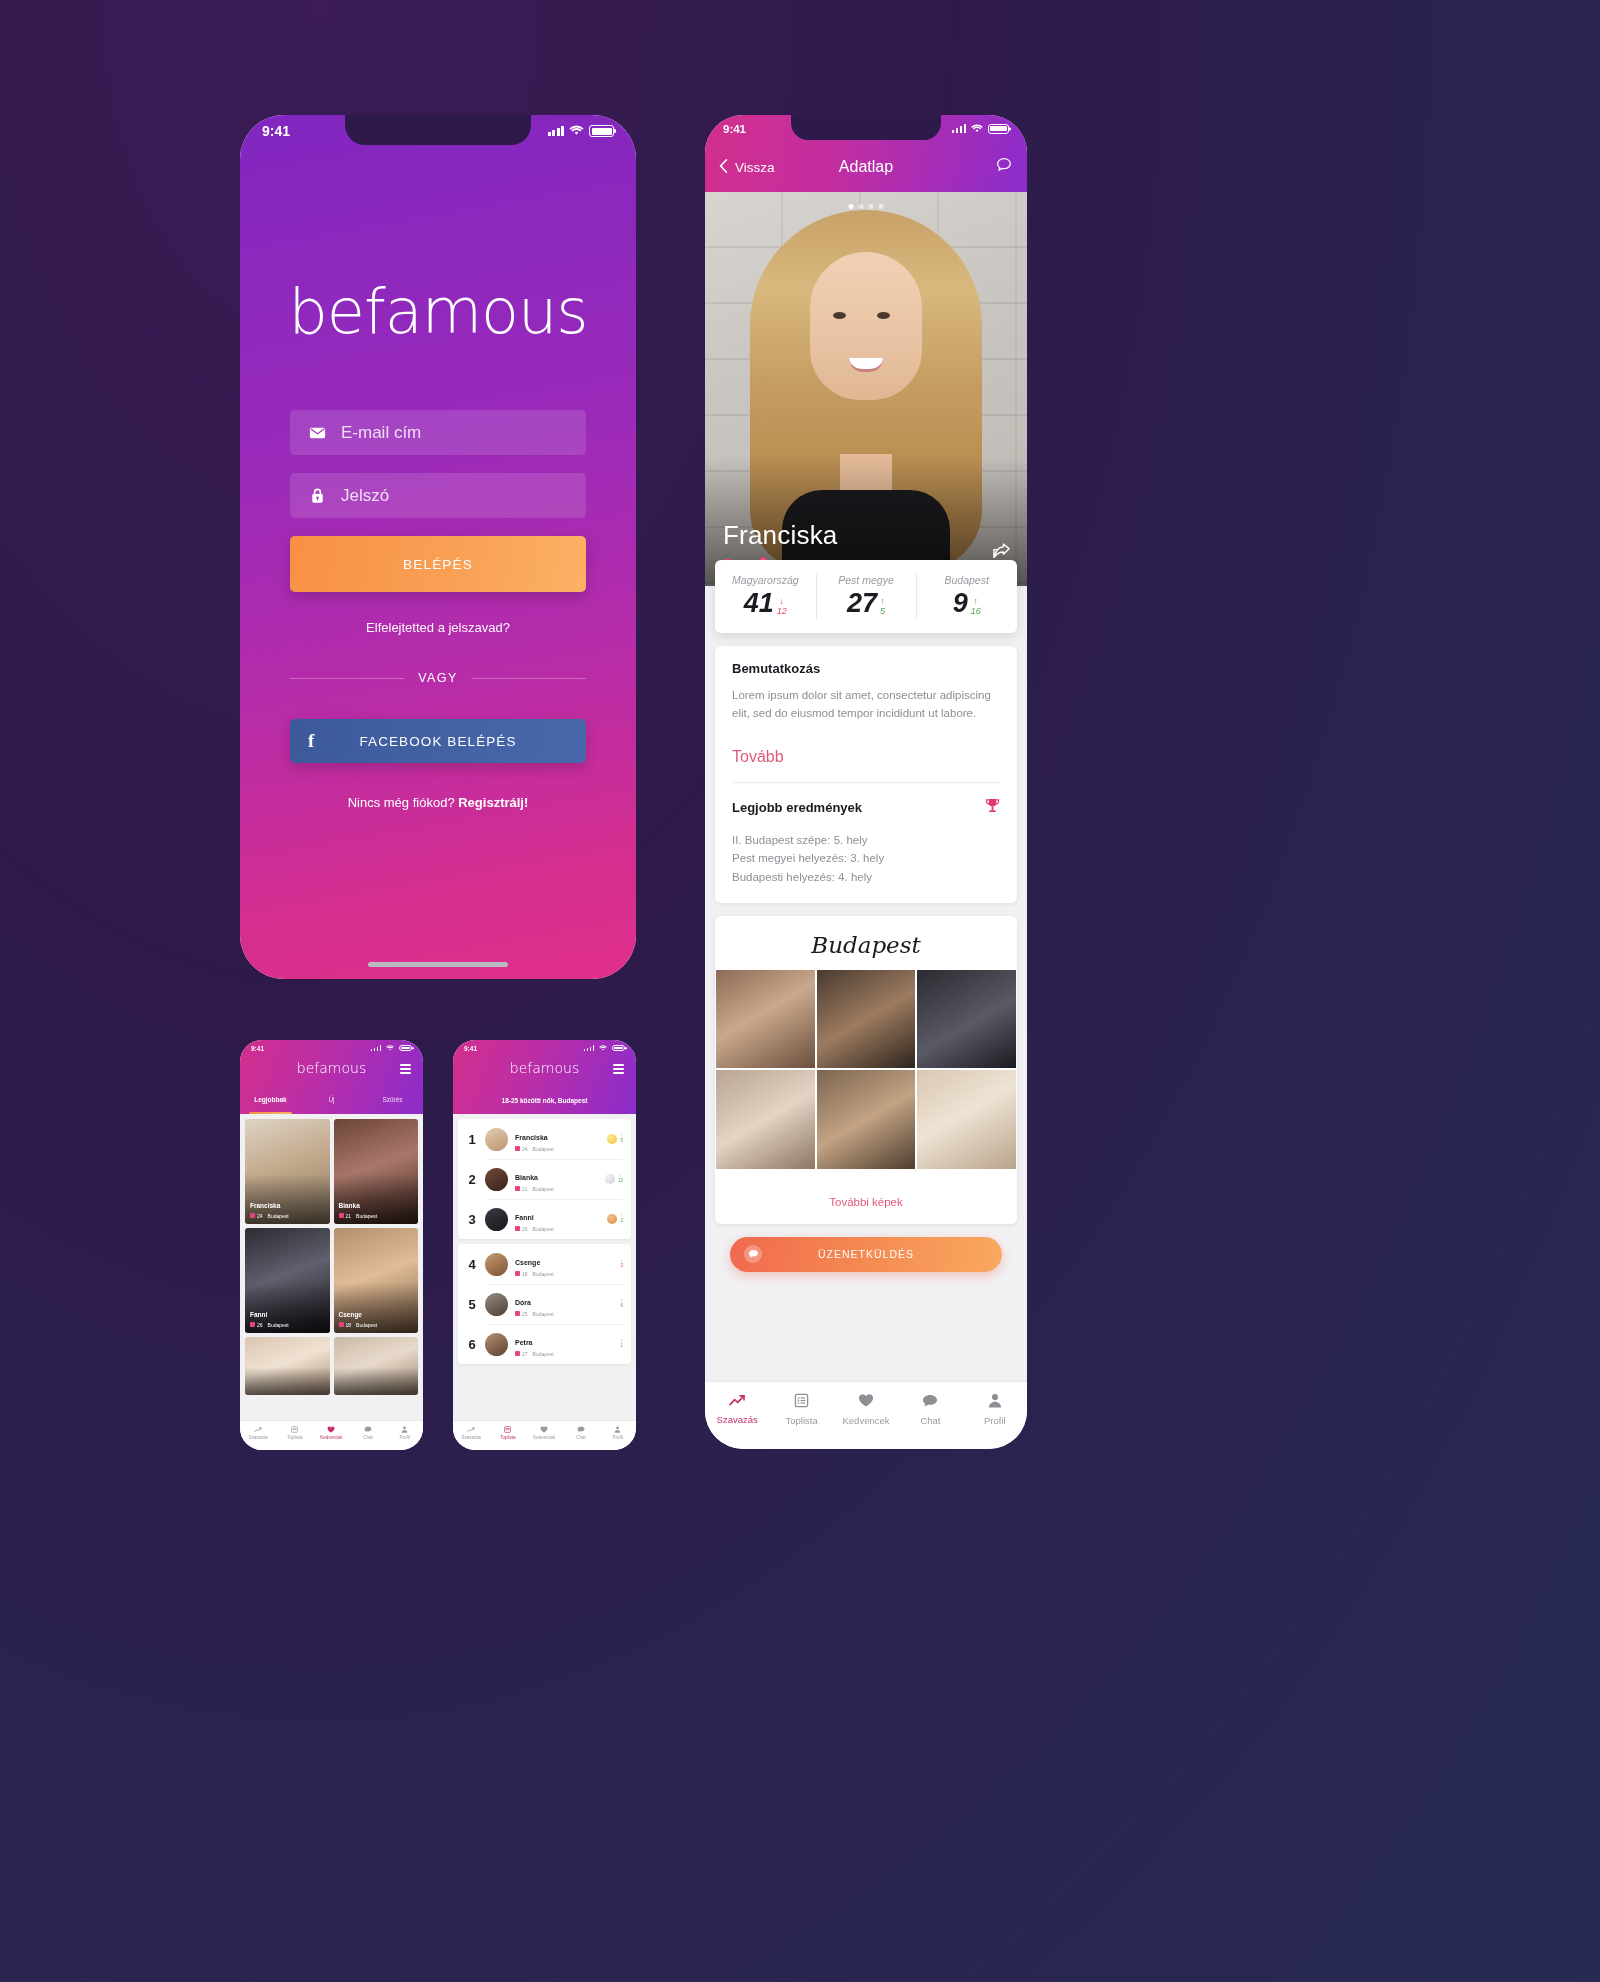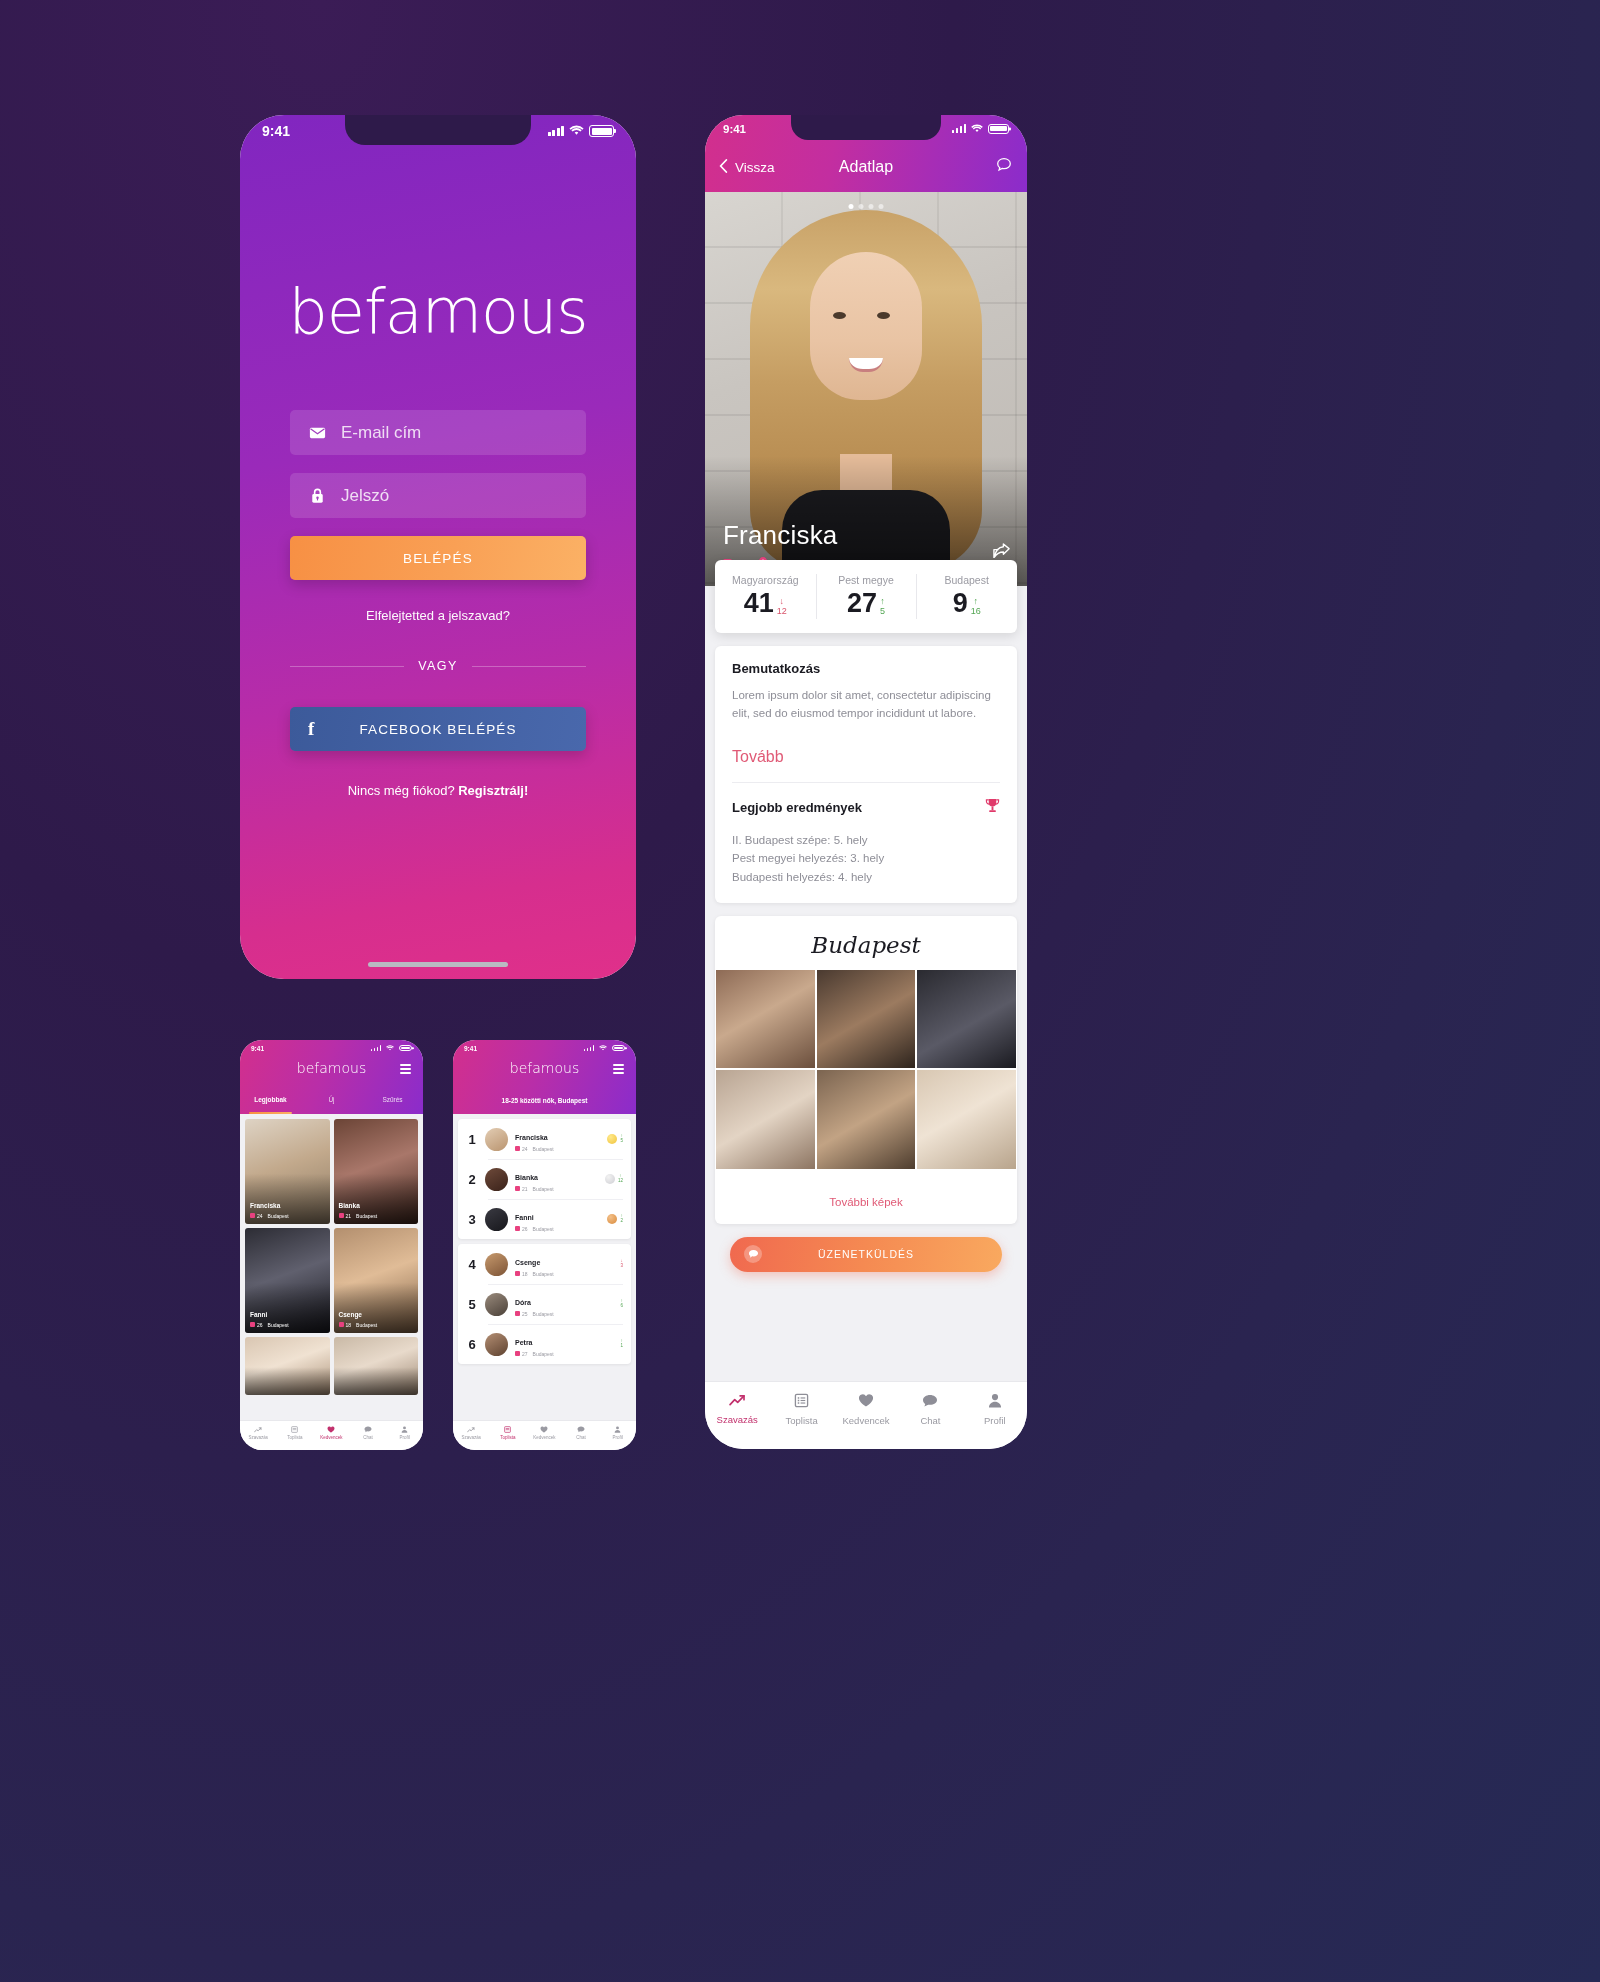--- a/index.html
+++ b/index.html
@@ -47,21 +47,21 @@
   .logo { font-size: 62px; font-weight: 300; color:#fff; letter-spacing:-1px;
     font-family: "DejaVu Sans", sans-serif; }
   .form { position:absolute; left: 50px; right: 50px; top: 295px; z-index:5; }
   .field {
     display:flex; align-items:center; gap: 14px; height: 45px; border-radius: 5px;
     background: rgba(255,255,255,.13); padding: 0 18px; margin-bottom: 18px;
   }
   .field .ph { color: rgba(255,255,255,.82); font-size: 17px; }
   .icn { width: 19px; height: 19px; flex: none; display:block; }
   .btn-primary {
-    height: 44px; border-radius: 5px; display:flex; align-items:center; justify-content:center;
+    height: 56px; border-radius: 5px; display:flex; align-items:center; justify-content:center;
     background: linear-gradient(100deg, #f79044 0%, #f9a055 55%, #fbb165 100%);
     color:#fff; font-size:13.5px; letter-spacing:1.2px; font-weight:500;
     box-shadow: 0 5px 14px rgba(0,0,0,.18); margin-top: 4px;
   }
   .forgot { text-align:center; color:#fff; font-size:13px; margin-top: 28px; opacity:.97; }
   .or-row { display:flex; align-items:center; gap: 14px; margin-top: 36px; }
   .or-row .line { flex:1; height:1px; background: rgba(255,255,255,.28); }
   .or-row .or { color:#fff; font-size:12.5px; letter-spacing:1.4px; }
   .btn-fb {
     height: 44px; border-radius: 5px; display:flex; align-items:center; justify-content:center;
@@ -121,21 +121,21 @@
   .hero-info { position:absolute; left: 18px; bottom: 16px; z-index:5; color:#fff; }
   .hero-name { font-size: 26px; font-weight:400; letter-spacing:.2px; }
   .hero-meta { display:flex; align-items:center; gap:10px; margin-top: 6px; font-size: 11.5px; }
   .hero-meta .chip { display:flex; align-items:center; gap:4px; }
   .sq { width: 9px; height: 9px; border-radius:2px; background:#e8417f; display:inline-block; }
   .share-btn { position:absolute; right: 16px; bottom: 22px; z-index:5; color:#fff; }
 
   .card { background:#fff; border-radius: 6px; margin: 0 10px 13px; box-shadow: 0 1px 4px rgba(0,0,0,.08); }
   .stats { display:flex; margin: -26px 10px 13px; position:relative; z-index:6;
     background:#fff; border-radius:6px; box-shadow: 0 3px 12px rgba(0,0,0,.12); }
-  .stat { flex:1; text-align:center; padding: 14px 4px 16px; position:relative; }
+  .stat { flex:1; text-align:center; padding: 14px 4px 16px; position:relative;font-style:italic; }
   .stat + .stat::before { content:''; position:absolute; left:0; top: 14px; bottom: 14px; width:1px; background:#e8e8ec; }
   .stat .lbl { font-size: 10.5px; color:#9a9aa2; margin-bottom: 4px; }
   .stat .valrow { display:flex; align-items:flex-end; justify-content:center; gap: 3px; }
   .stat .val { font-size: 27px; font-weight:bold; color:#1b1b22; line-height:1; }
   .stat .delta { font-size: 9px; line-height:1.05; display:flex; flex-direction:column; align-items:center; margin-bottom:1px; }
   .delta.up { color:#53a653; } .delta.down { color:#d9536a; }
 
   .card-pad { padding: 15px 17px 16px; }
   .card-title { font-size: 13px; font-weight:bold; color:#1b1b22; }
   .card-body { font-size: 11.5px; color:#8e8e97; line-height: 1.55; margin-top: 11px; }

